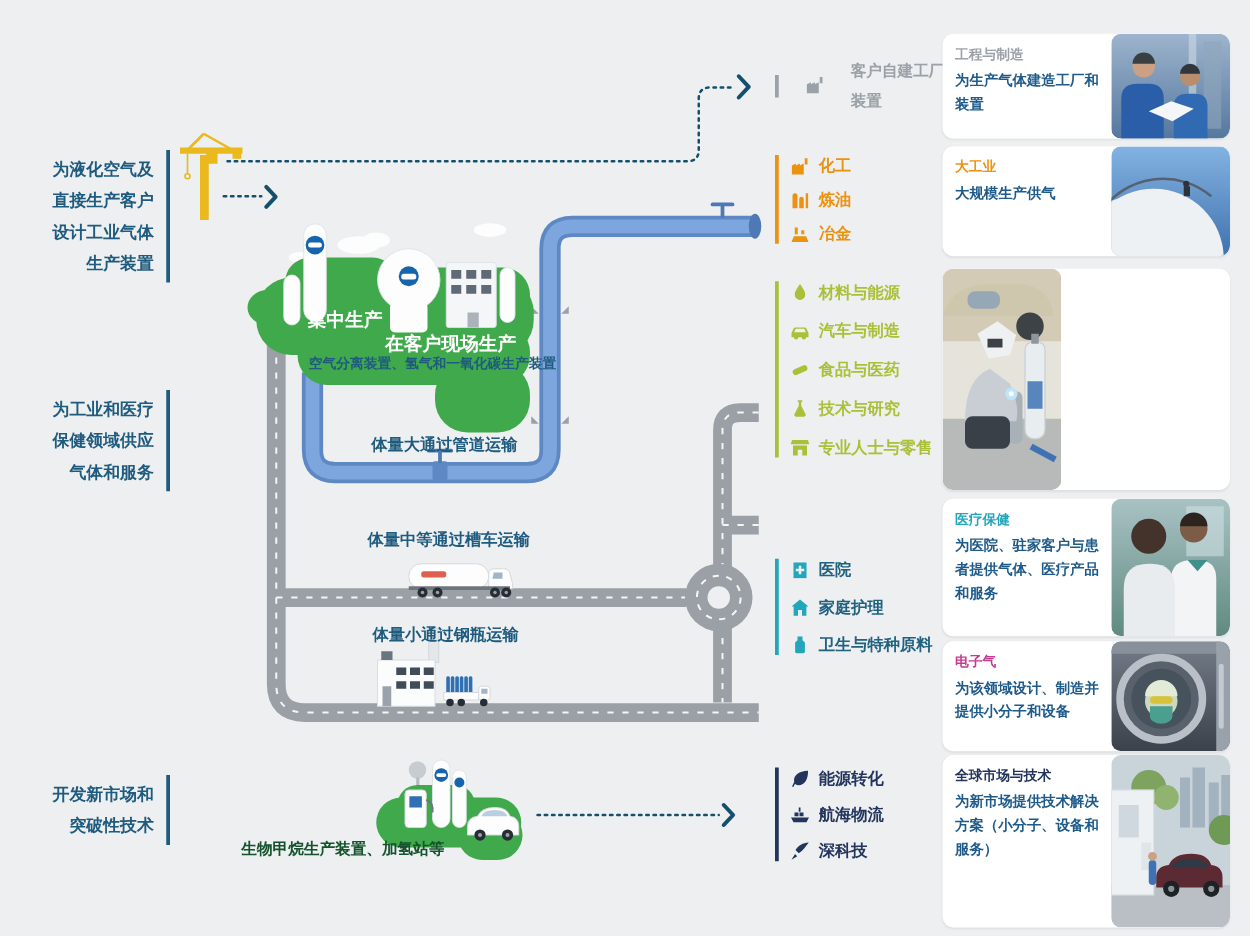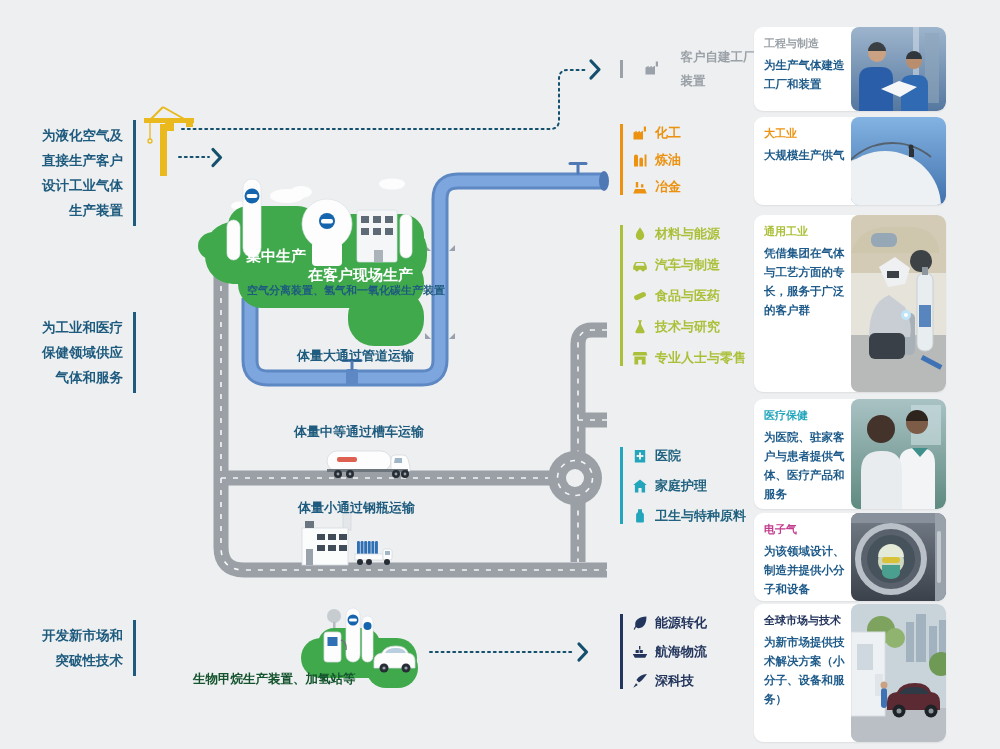--- a/index.html
+++ b/index.html
@@ -33,21 +33,21 @@
   .seg-health  {top:407px;gap:13px;color:#20627f;border-color:#23a6bc;margin-top:40px;}
   .seg-health .ic{color:#23a6bc;}
   .seg-elec    {top:512px;gap:12px;color:#c33b8e;border-color:#c33b8e;}
   .seg-markets {top:614px;gap:12px;color:#23355c;border-color:#23355c;}
   .seg-self{position:absolute;left:620px;top:45px;display:flex;gap:21px;color:#9ba1a8;}
   .seg-self .mini-bar{width:2.5px;height:18px;background:#9ba1a8;margin-top:15px;}
   .seg-self .ic{margin-top:15px;}
   .seg-self .self-label{width:96px;font-weight:bold;font-size:12.5px;line-height:24px;}
 
   
-  .card{position:absolute;left:754px;width:192px;background:#fff;border-radius:9px;
+  .card{position:absolute;left:754px;width:230px;background:#fff;border-radius:9px;
         display:flex;overflow:hidden;box-shadow:0 1px 2px rgba(0,0,0,.07);}
   .card-text{flex:1;padding:9px 6px 8px 10px;min-width:0;}
   .card-title{font-size:11px;font-weight:bold;margin-bottom:5px;}
   .card-body{font-size:11.5px;font-weight:bold;color:#1e5b8a;line-height:19px;}
   .card-photo{width:95px;flex:0 0 95px;border-radius:8px;overflow:hidden;}
   .card-photo svg{width:100%;height:100%;}
   #c1{top:27px;height:84px;}  #c2{top:117px;height:88px;} #c3{top:215px;height:177px;}
   #c4{top:399px;height:110px;}#c5{top:513px;height:88px;} #c6{top:604px;height:138px;}
   .tc-gray{color:#9ba1a8;} .tc-orange{color:#ec9210;} .tc-lime{color:#abc038;}
   .tc-teal{color:#23a6bc;} .tc-magenta{color:#c33b8e;} .tc-navy{color:#23355c;}
@@ -481,24 +481,20 @@
         <circle cx="20" cy="98" r="58" fill="#dfe5e9"></circle>
         <circle cx="34" cy="90" r="56" fill="#eef1f3"></circle>
         <path d="M-8,52 a60,60 0 0 1 88,-12" stroke="#55616d" stroke-width="2" fill="none"></path>
         <circle cx="60" cy="30" r="2.5" fill="#2c3238"></circle>
           <rect x="58" y="32" width="5" height="8" fill="#2c3238"></rect>
       </svg>
     </div>
   </div>
 
   <div class="card" id="c3">
-    <div class="card-text">
-      <div class="card-title tc-lime">通用工业</div>
-      <div class="card-body">凭借集团在气体与工艺方面的专长，服务于广泛的客户群</div>
-    </div>
     <div class="card-photo">
       <svg viewBox="0 0 95 177" preserveAspectRatio="none">
         <rect width="95" height="177" fill="#e6e3da"></rect>
         <rect width="95" height="58" fill="#d3cbb6"></rect>
         <path d="M0,38 q8,-26 38,-26 h20 q24,0 30,20 v6 H0 z" fill="#cfc6ae"></path>
         <rect x="20" y="18" width="26" height="14" rx="6" fill="#96a7b6"></rect>
         <circle cx="70" cy="46" r="11" fill="#3c4246"></circle>
         <rect y="120" width="95" height="57" fill="#b7bab8"></rect>
         <rect x="66" y="58" width="16" height="78" rx="7" fill="#e8edf0" stroke="#c8cfd4"></rect>
         <rect x="68" y="90" width="12" height="22" fill="#3e72b4" opacity="0.85"></rect>

